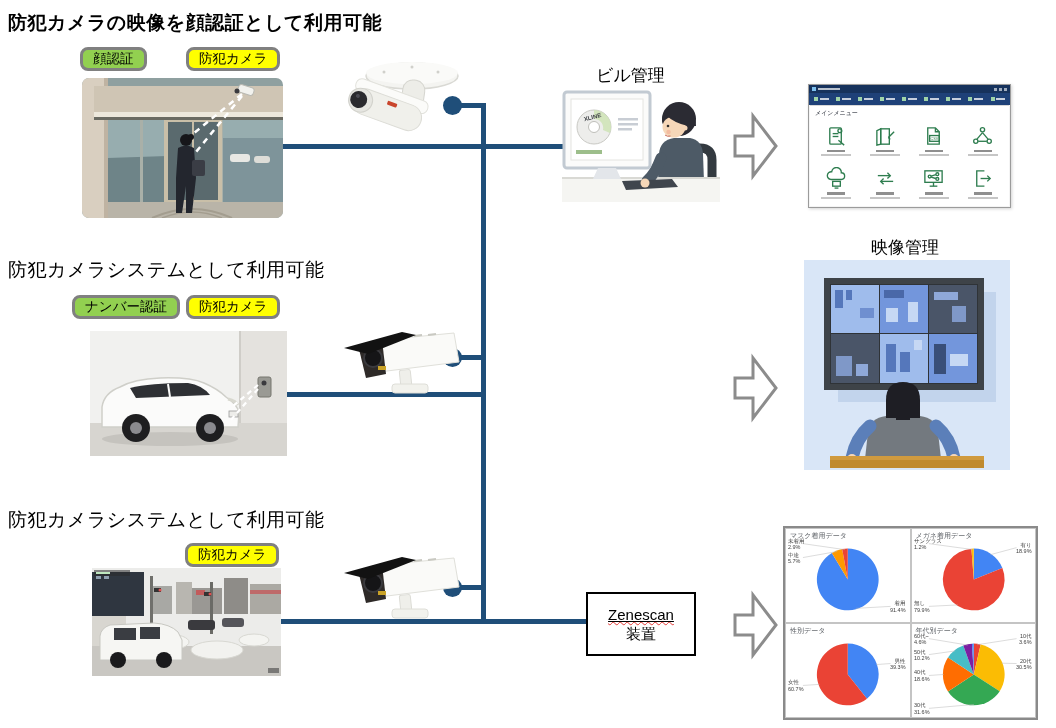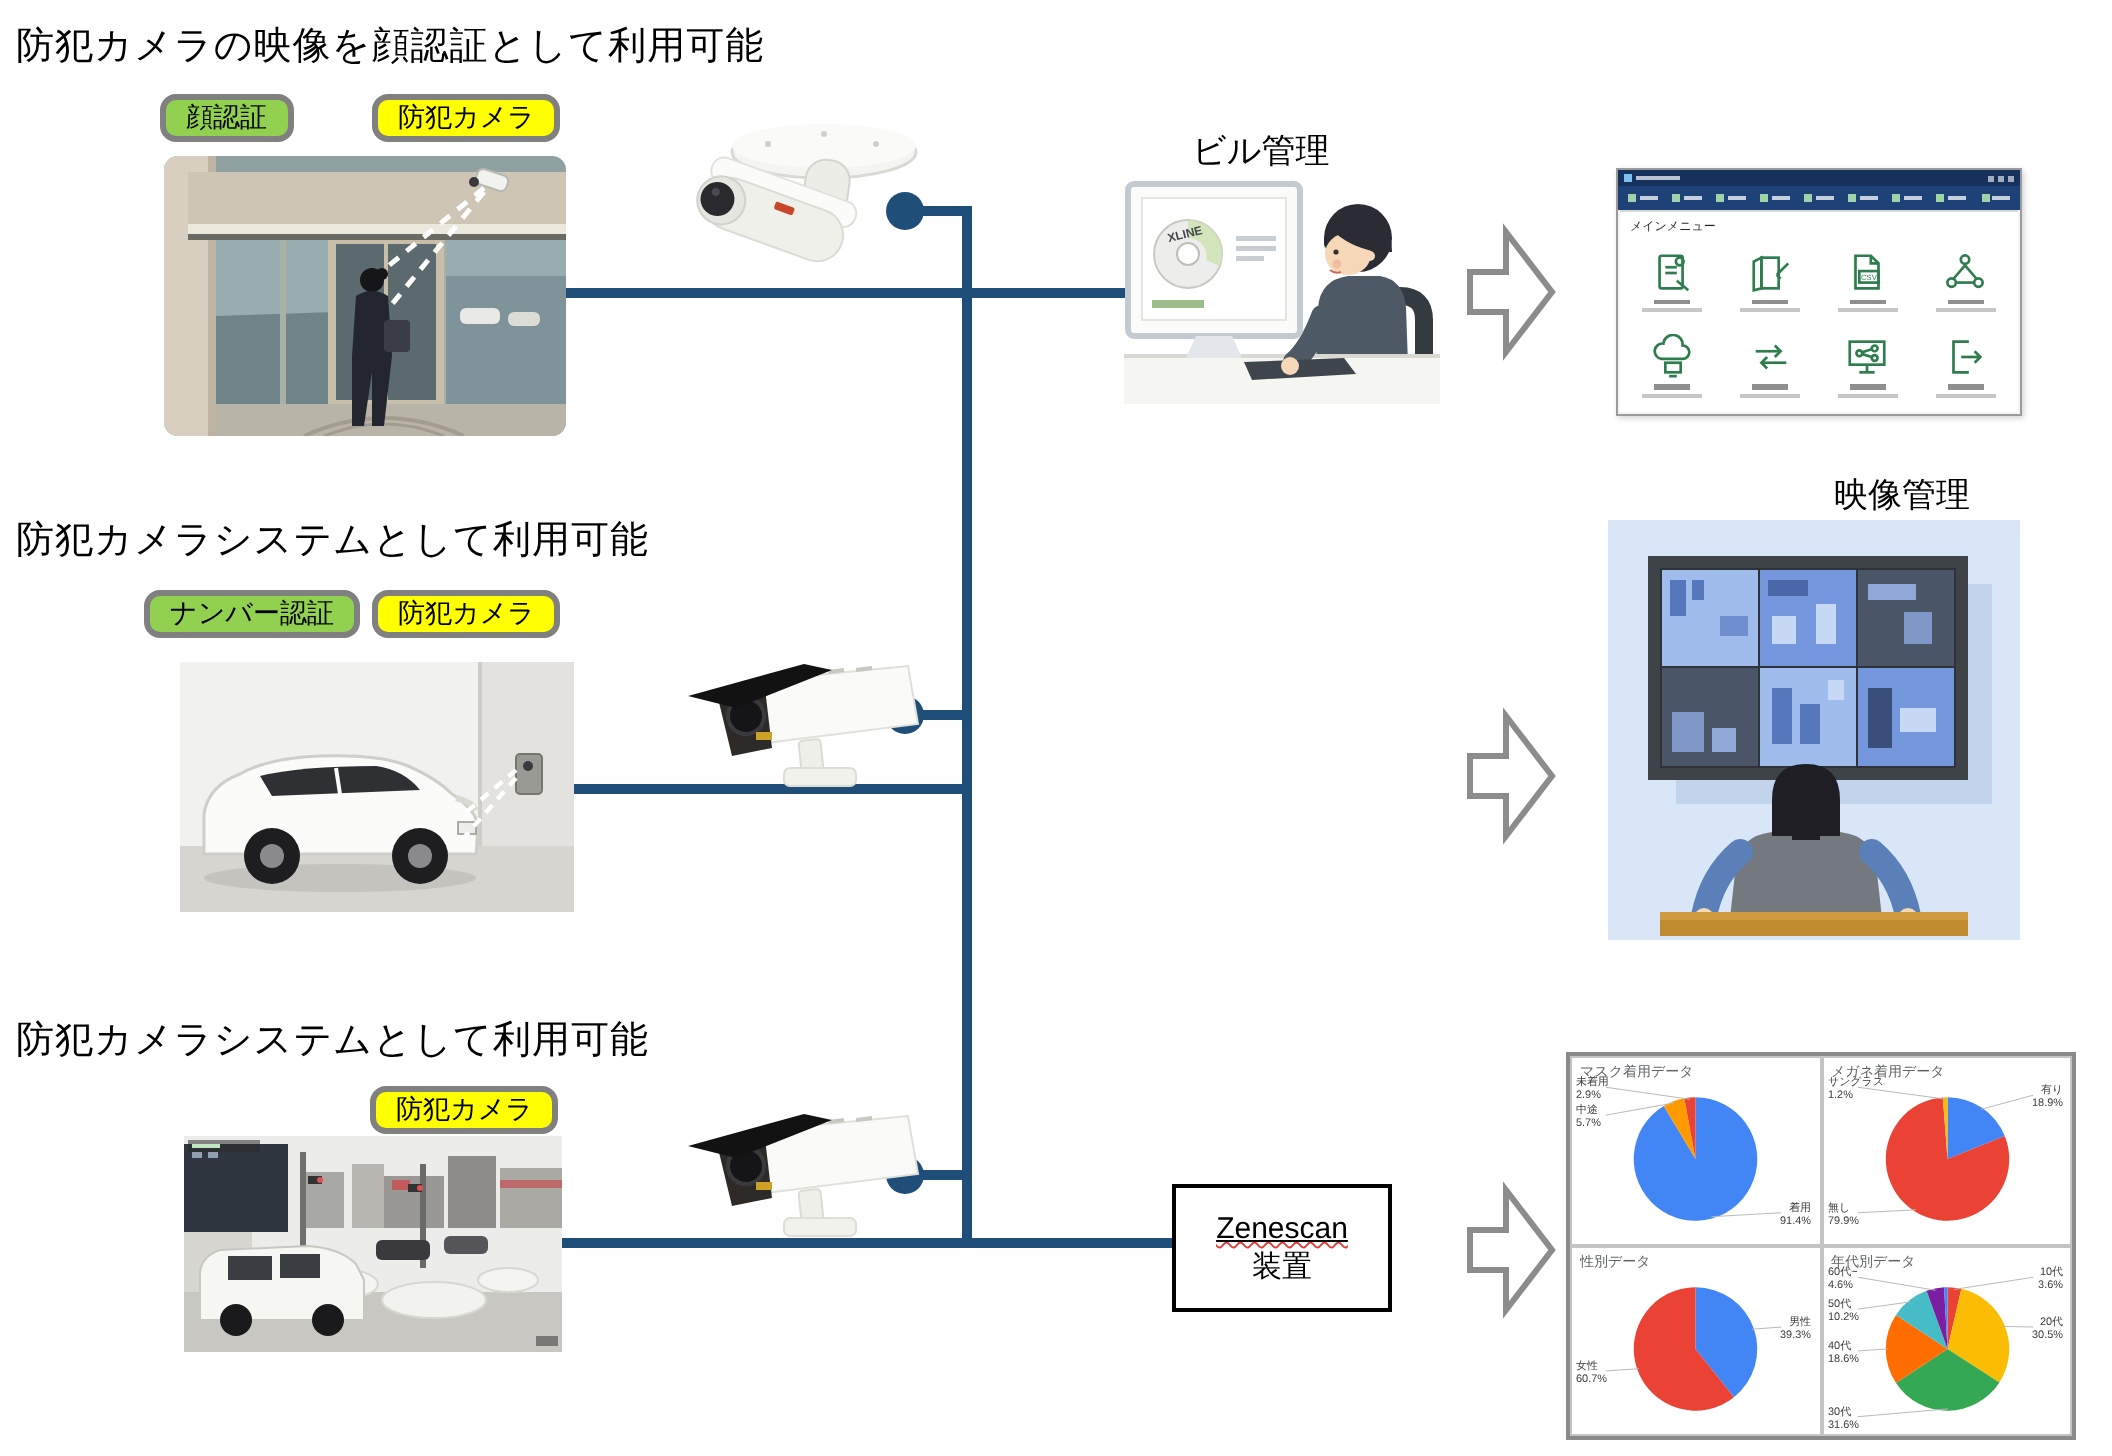--- a/index.html
+++ b/index.html
@@ -47,21 +47,21 @@
   .pie-cell{position:relative;border:1px solid #C4C4C4;overflow:hidden;background:#fff;}
   .pie-title{position:absolute;top:2px;left:4px;font-size:7px;color:#5F6368;z-index:2;}
   .pie-chart{position:absolute;inset:0;}
   .pie-chart svg{width:100%;height:100%;}
 </style>
 </head>
 <body>
 
 <div class="canvas">
 
-  <div class="sec-title" style="left:8px;top:10px;">防犯カメラの映像を顔認証として利用可能</div>
+  <div class="sec-title" style="left:8px;top:10px;font-weight:bold;">防犯カメラの映像を顔認証として利用可能</div>
   <div class="sec-title" style="left:8px;top:257px;">防犯カメラシステムとして利用可能</div>
   <div class="sec-title" style="left:8px;top:507px;">防犯カメラシステムとして利用可能</div>
 
   <div class="badge green" style="left:80px;top:47px;">顔認証</div>
   <div class="badge yellow" style="left:186px;top:47px;">防犯カメラ</div>
   <div class="badge green" style="left:72px;top:295px;">ナンバー認証</div>
   <div class="badge yellow" style="left:186px;top:295px;">防犯カメラ</div>
   <div class="badge yellow" style="left:185px;top:543px;">防犯カメラ</div>
 
   <div class="nline" style="left:283px;top:144px;width:302px;height:5px;"></div>
@@ -409,21 +409,21 @@
               <line x1="10" y1="12" x2="20" y2="12"></line>
               <polyline points="17,9 20,12 17,15"></polyline>
           </svg>
             <span class="cap1"></span>
             <span class="cap2"></span>
         </div>
       </div>
     </div>
   </div>
 
-  <div class="node-label" style="left:825px;top:236px;width:160px;text-align:right;">映像管理</div>
+  <div class="node-label" style="left:825px;top:236px;width:160px;text-align:center;">映像管理</div>
   <div class="illus" style="left:804px;top:260px;width:206px;height:210px;">
     <svg viewBox="0 0 206 210" width="206" height="210">
       <rect width="206" height="210" fill="#D9E6F7"></rect>
       <rect x="34" y="32" width="158" height="110" fill="#C2D4EC"></rect>
       <rect x="20" y="18" width="160" height="112" fill="#3E4348"></rect>
       <rect x="26" y="24" width="148" height="100" fill="#2F3337"></rect>
 
       <rect x="27" y="25" width="48" height="48" fill="#9FBCEC"></rect>
       <rect x="31" y="30" width="8" height="18" fill="#5577BB"></rect>
         <rect x="42" y="30" width="6" height="10" fill="#5577BB"></rect>

